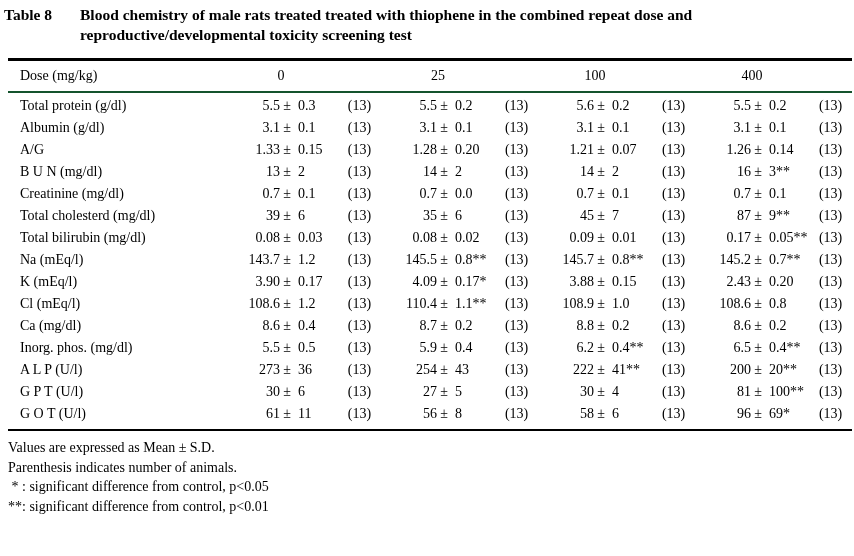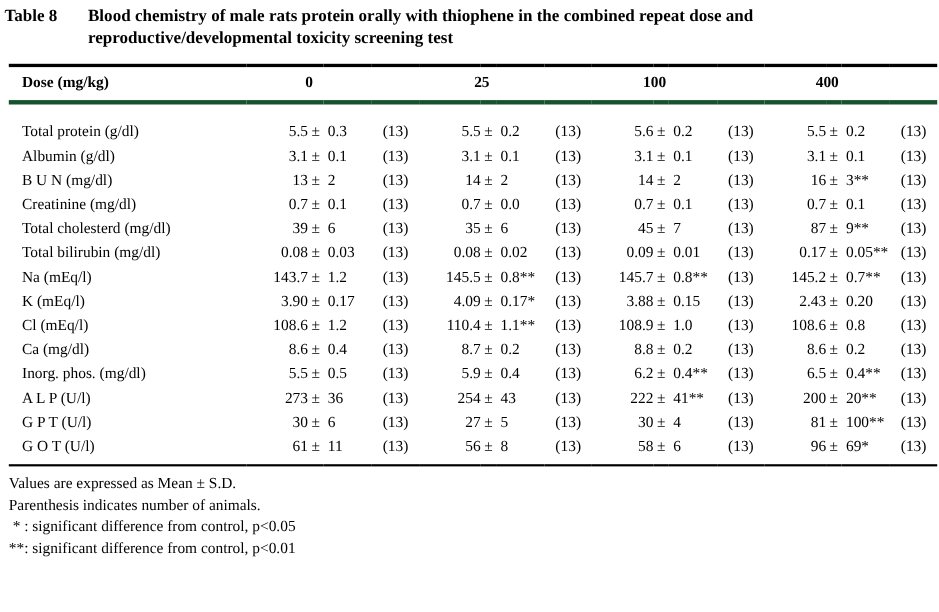--- a/index.html
+++ b/index.html
@@ -27,49 +27,49 @@
     margin-left: 8px;
     margin-top: 13px;
     width: 844px;
     border-collapse: collapse;
     table-layout: fixed;
     border-bottom: 2.5px solid #000;
     font-size: 14px;
   }
   thead th {
     border-top: 3px solid #000;
-    border-bottom: 4px solid #14532d;
-    font-weight: bold;
+    border-bottom: 2px solid #14532d;
+    font-weight: normal;
     height: 30px;
     line-height: 30px;
     padding: 0;
   }
   th.param-h { text-align: left; padding-left: 12px; }
   th.dose-h  { text-align: center; }
   tbody td { padding: 0; height: 22px; line-height: 22px; white-space: nowrap; }
   td.param { text-align: left; padding-left: 12px; }
   td.mean  { text-align: right; }
   td.pm    { text-align: center; }
   td.sd    { text-align: left; padding-left: 4px; }
   td.n     { text-align: center; }
-  tbody tr:first-child td { padding-top: 15px; }
+  tbody tr:first-child td { padding-top: 2px; }
   tbody tr:last-child td  { padding-bottom: 4px; }
 
   .footnotes { margin: 7px 0 0 8px; font-size: 14px; }
   .footnotes div { line-height: 19.5px; white-space: pre-wrap; }
 </style>
 </head>
 <body>
 
 <div class="page">
 
   <div class="title-block">
     <span class="table-label">Table 8</span>
     <div class="table-title">
-      <div>Blood chemistry of male rats protein orally with thiophene in the combined repeat dose and</div>
+      <div>Blood chemistry of male rats treated treated with thiophene in the combined repeat dose and</div>
       <div>reproductive/developmental toxicity screening test</div>
     </div>
   </div>
 
   <table class="data">
     <colgroup>
       <col style="width:216px">
       <col style="width:56px">
         <col style="width:14px">
         <col style="width:44px">
@@ -134,20 +134,39 @@
       <td class="mean">3.1</td>
       <td class="pm">±</td>
       <td class="sd">0.1</td>
       <td class="n">(13)</td>
       <td class="mean">3.1</td>
       <td class="pm">±</td>
       <td class="sd">0.1</td>
       <td class="n">(13)</td>
     </tr>
 
+    <tr>
+      <td class="param">A/G</td>
+      <td class="mean">1.33</td>
+      <td class="pm">±</td>
+      <td class="sd">0.15</td>
+      <td class="n">(13)</td>
+      <td class="mean">1.28</td>
+      <td class="pm">±</td>
+      <td class="sd">0.20</td>
+      <td class="n">(13)</td>
+      <td class="mean">1.21</td>
+      <td class="pm">±</td>
+      <td class="sd">0.07</td>
+      <td class="n">(13)</td>
+      <td class="mean">1.26</td>
+      <td class="pm">±</td>
+      <td class="sd">0.14</td>
+      <td class="n">(13)</td>
+    </tr>
 
     <tr>
       <td class="param">B U N (mg/dl)</td>
       <td class="mean">13</td>
       <td class="pm">±</td>
       <td class="sd">2</td>
       <td class="n">(13)</td>
       <td class="mean">14</td>
       <td class="pm">±</td>
       <td class="sd">2</td>

